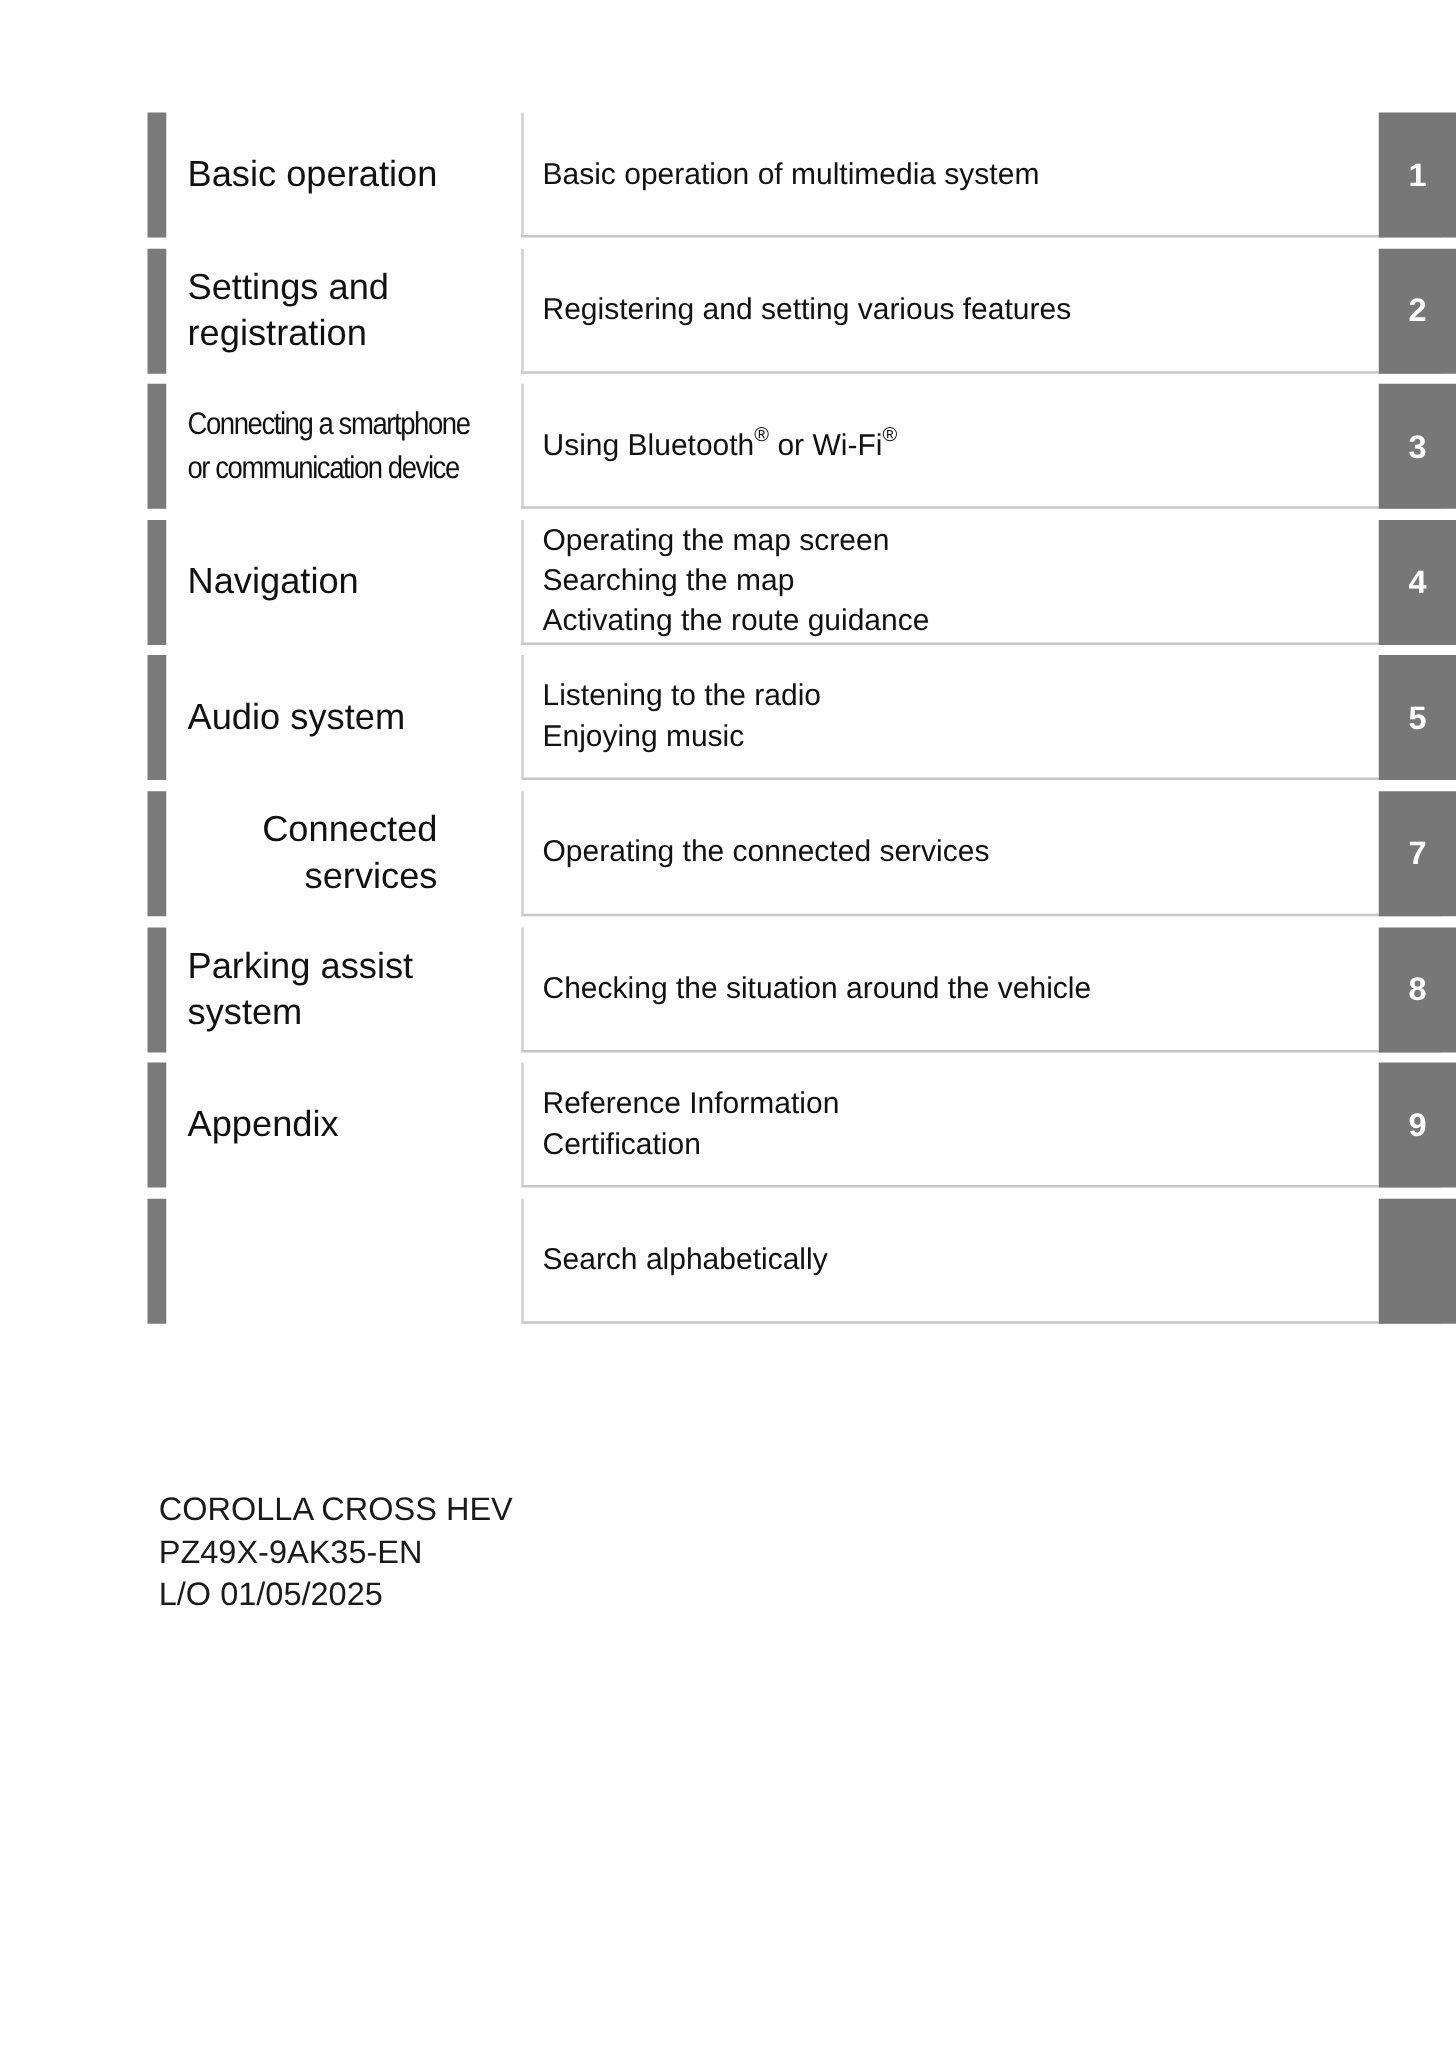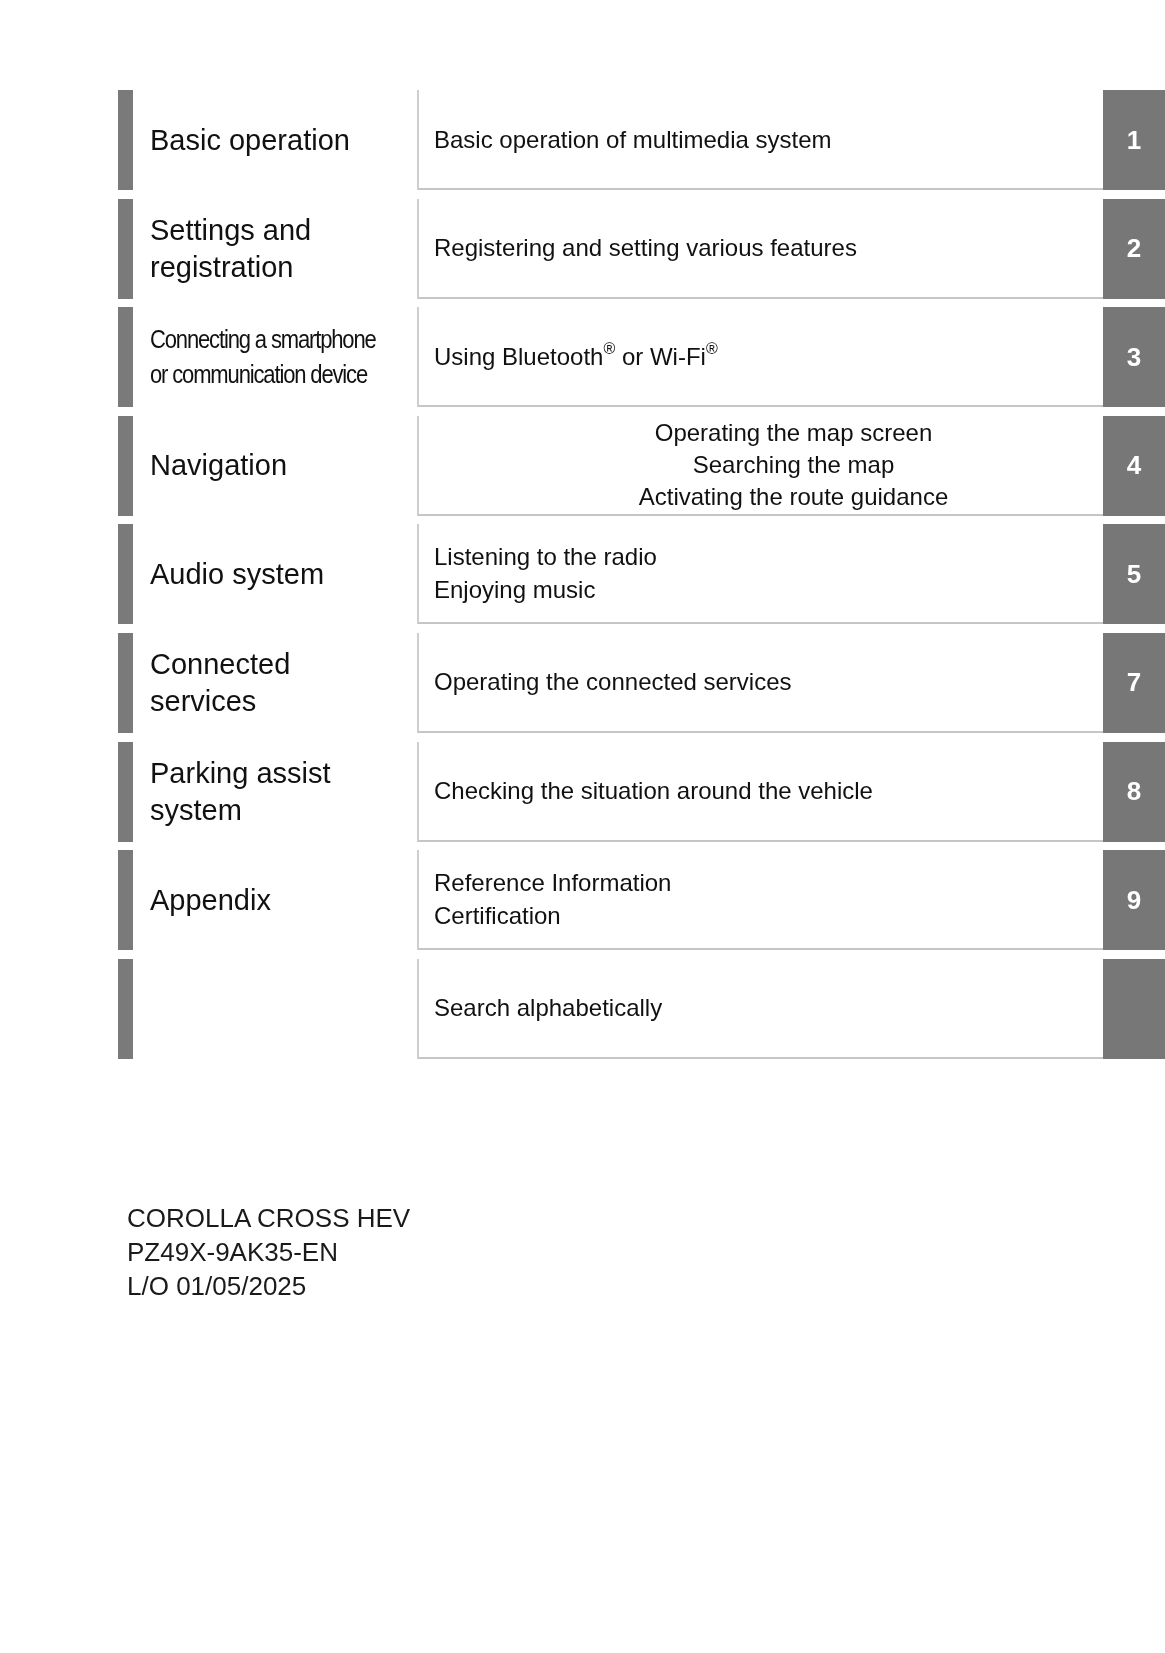--- a/index.html
+++ b/index.html
@@ -99,21 +99,20 @@
       align-items: center;
       justify-content: center;
     }
     .footer {
       position: absolute;
       left: 127px;
       top: 1190px;
       font-size: 26px;
       line-height: 34px;
       color: #1a1a1a;
-      margin-top: 11px;
     }
     .footer div {
       white-space: nowrap;
     }
   </style>
 </head>
 <body>
 
 <div class="toc">
 
@@ -152,21 +151,21 @@
         <div><span>Using Bluetooth</span><sup>®</sup><span> or Wi-Fi</span><sup>®</sup></div>
       </div>
     </div>
     <div class="num-tab">3</div>
   </div>
 
   <div class="row">
     <div class="left-bar"></div>
     <div class="title">Navigation</div>
     <div class="desc-cell">
-      <div class="desc" style="line-height:32px;align-items:center;">
+      <div class="desc" style="line-height:32px;">
         <div>Operating the map screen</div>
         <div>Searching the map</div>
         <div>Activating the route guidance</div>
       </div>
     </div>
     <div class="num-tab">4</div>
   </div>
 
   <div class="row">
     <div class="left-bar"></div>
@@ -176,21 +175,21 @@
         <div>Listening to the radio</div>
         <div>Enjoying music</div>
       </div>
     </div>
     <div class="num-tab">5</div>
   </div>
 
 
   <div class="row">
     <div class="left-bar"></div>
-    <div class="title" style="width:200px;">Connected services</div>
+    <div class="title" style="width:200px;text-align:right;">Connected services</div>
     <div class="desc-cell">
       <div class="desc">
         <div>Operating the connected services</div>
       </div>
     </div>
     <div class="num-tab">7</div>
   </div>
 
   <div class="row">
     <div class="left-bar"></div>

